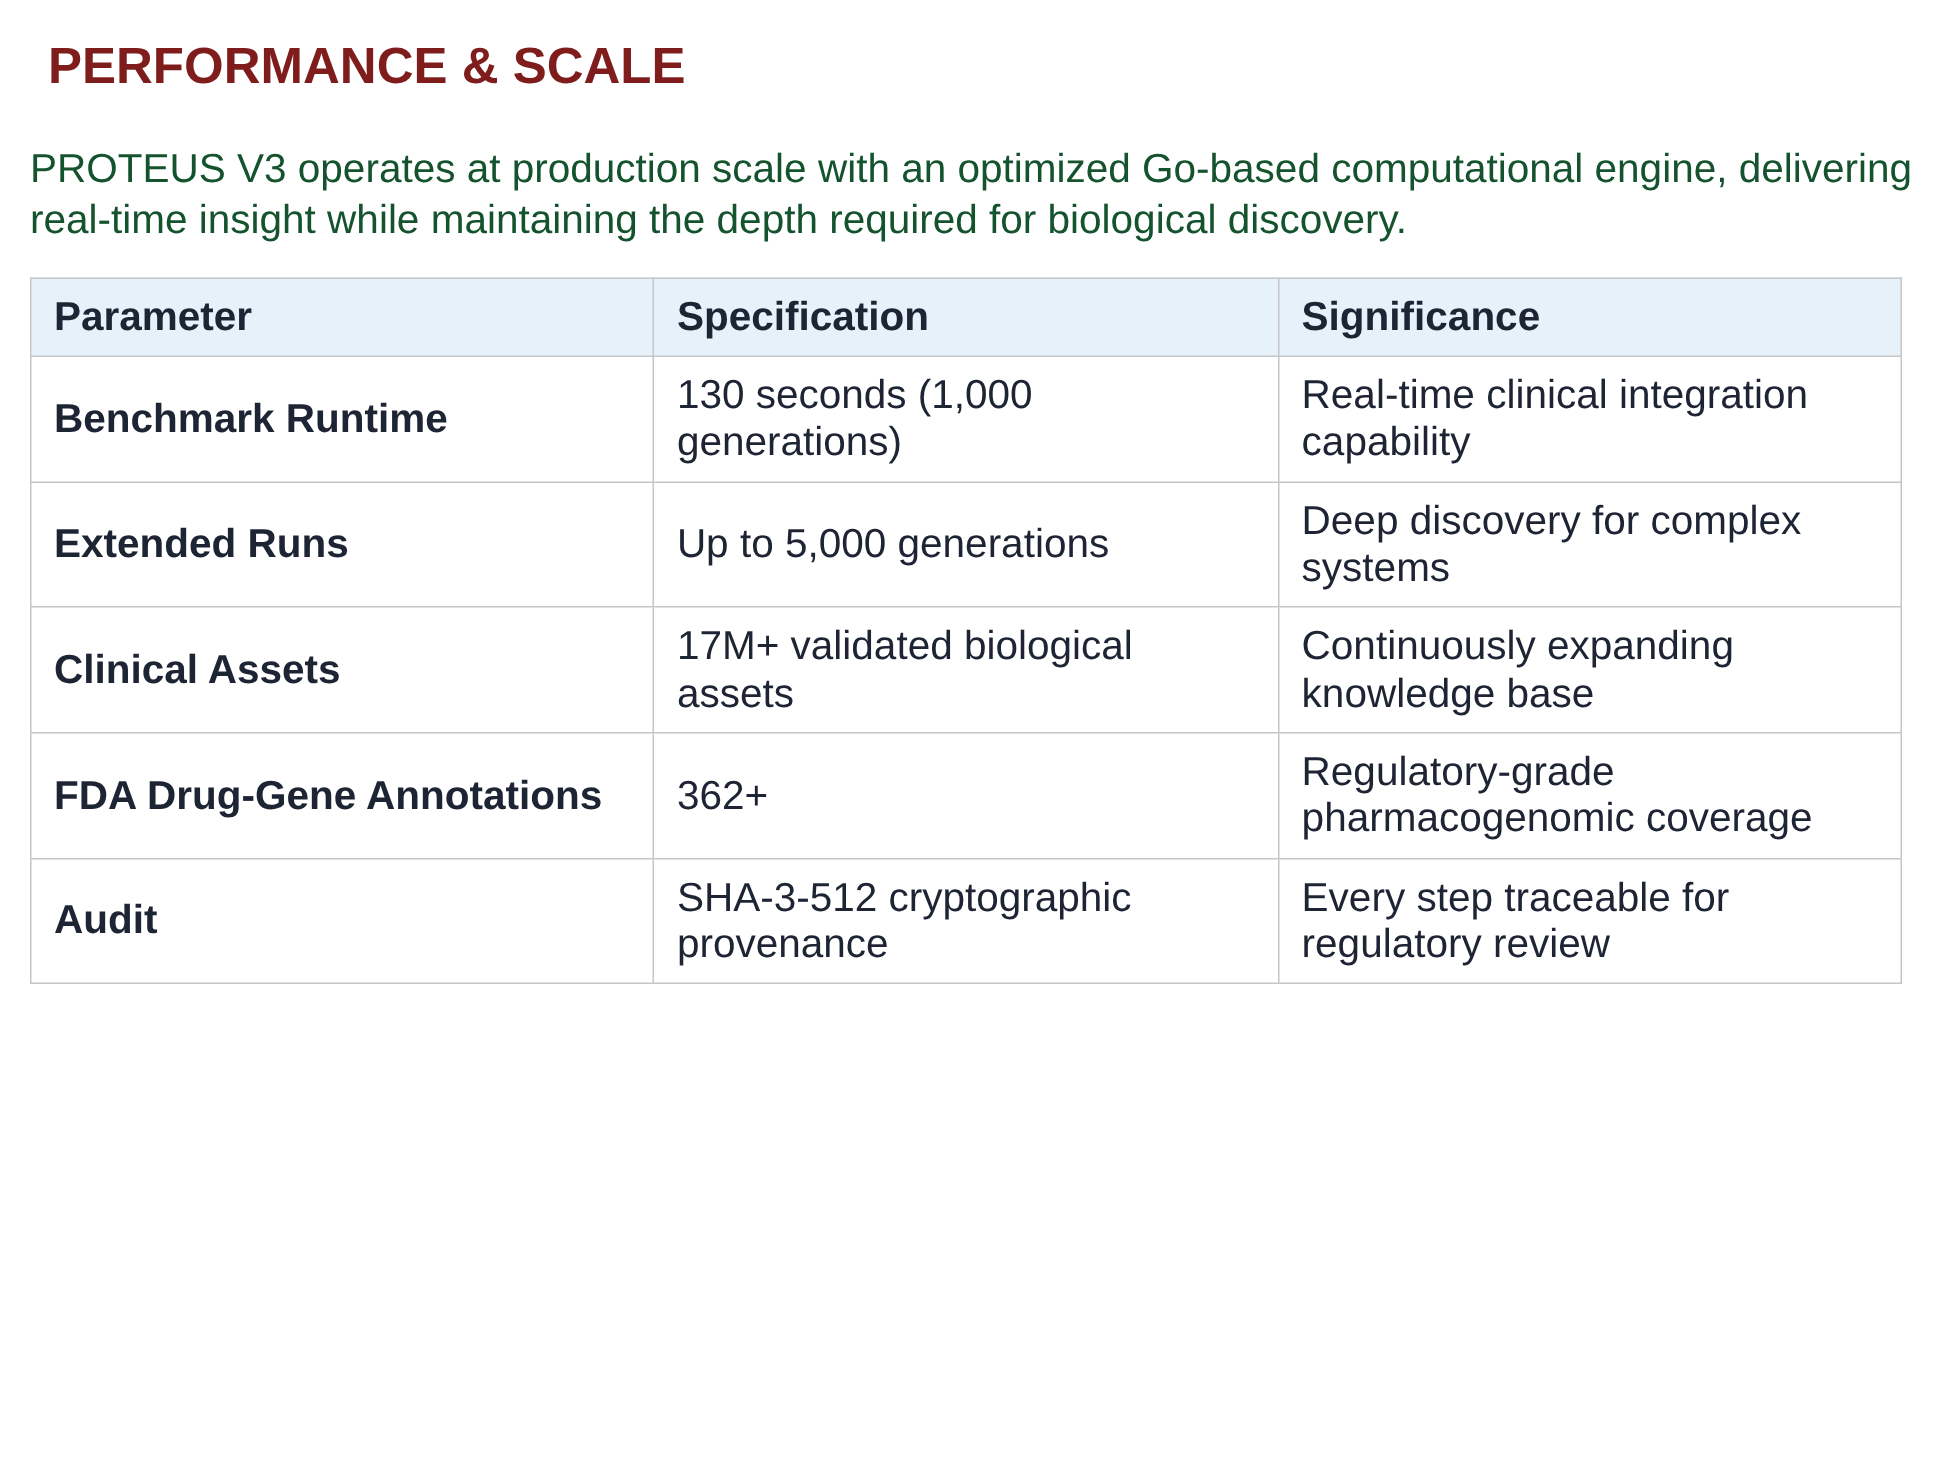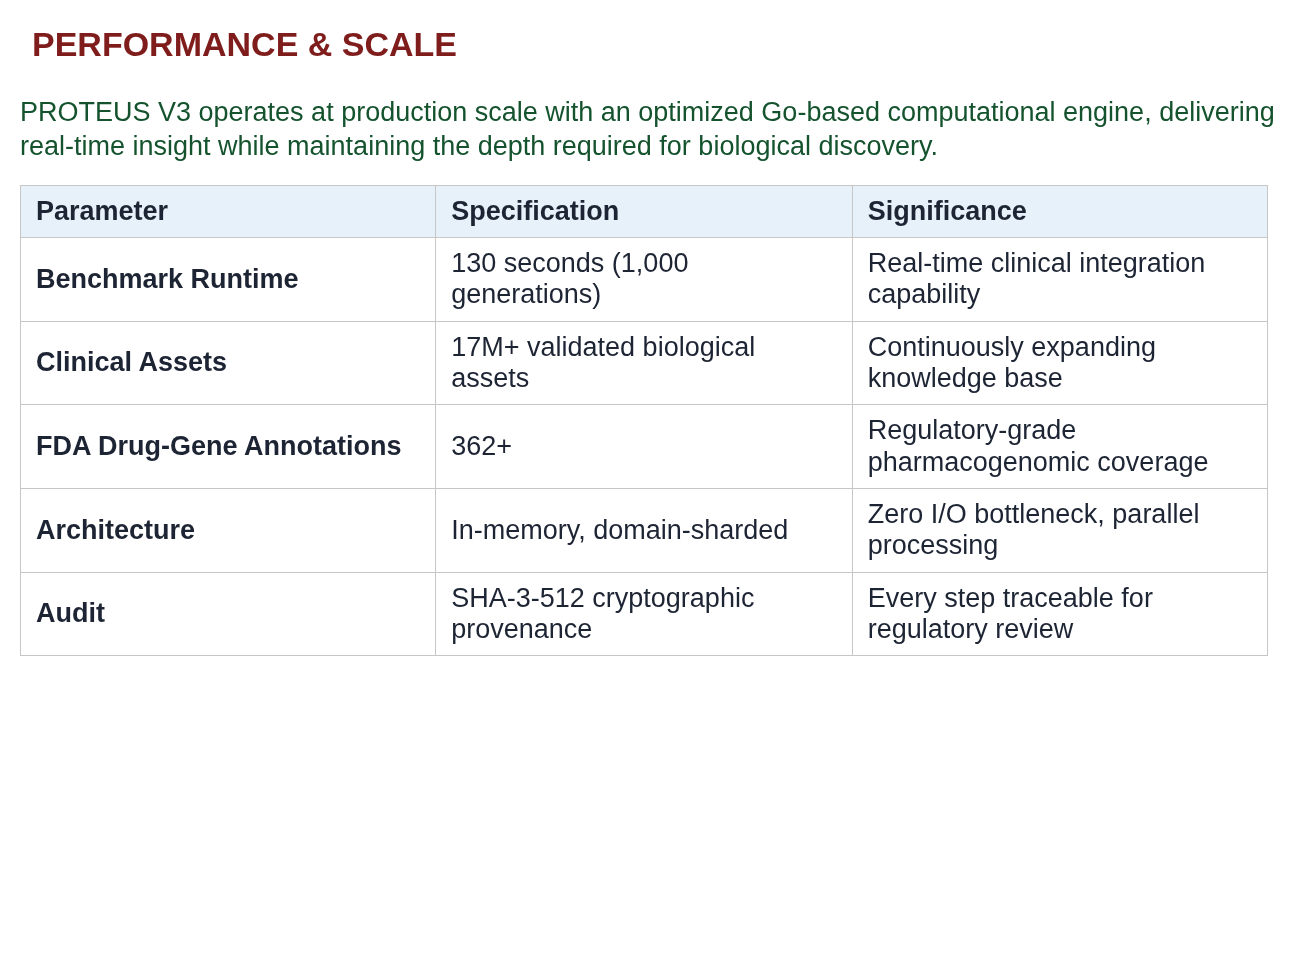--- a/index.html
+++ b/index.html
@@ -72,33 +72,33 @@
         <th>Significance</th>
       </tr>
     </thead>
     <tbody>
       <tr>
         <td class="param">Benchmark Runtime</td>
         <td>130 seconds (1,000 generations)</td>
         <td>Real-time clinical integration capability</td>
       </tr>
       <tr>
+        <td class="param">Extended Runs</td>
+        <td>Up to 5,000 generations</td>
+        <td>Deep discovery for complex systems</td>
+      </tr>
+      <tr>
         <td class="param">Clinical Assets</td>
         <td>17M+ validated biological assets</td>
         <td>Continuously expanding knowledge base</td>
       </tr>
       <tr>
         <td class="param">FDA Drug-Gene Annotations</td>
         <td>362+</td>
         <td>Regulatory-grade pharmacogenomic coverage</td>
-      </tr>
-      <tr>
-        <td class="param">Architecture</td>
-        <td>In-memory, domain-sharded</td>
-        <td>Zero I/O bottleneck, parallel processing</td>
       </tr>
       <tr>
         <td class="param">Audit</td>
         <td>SHA-3-512 cryptographic provenance</td>
         <td>Every step traceable for regulatory review</td>
       </tr>
     </tbody>
   </table>
 
 </div>

